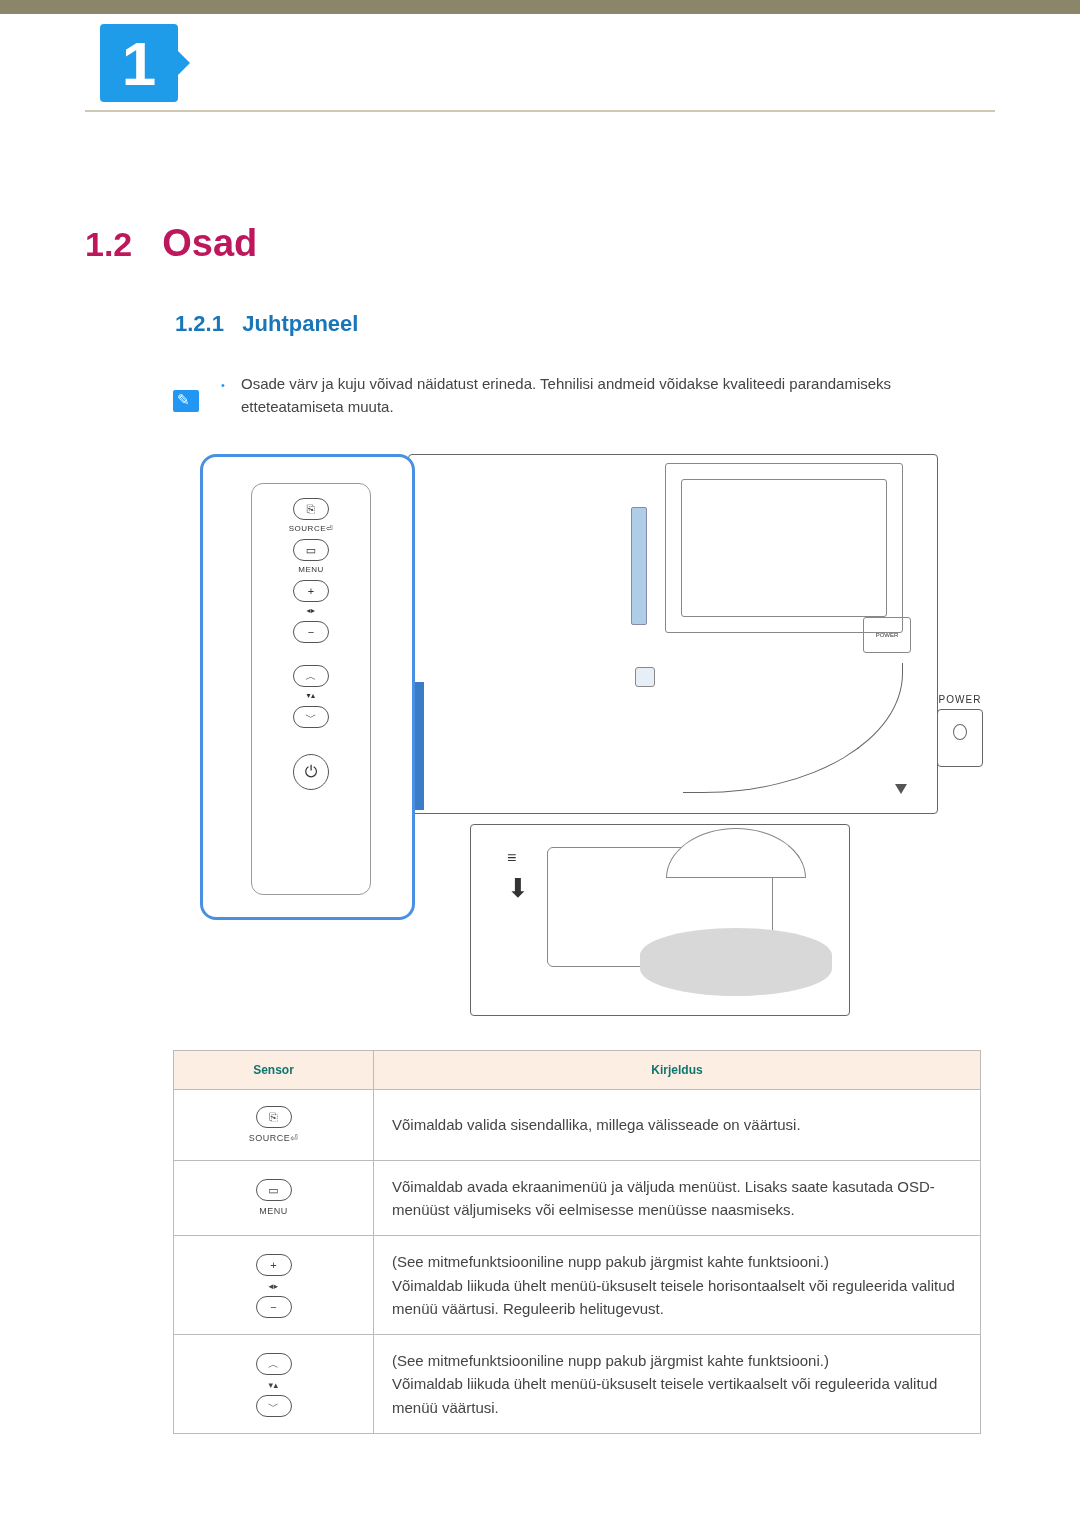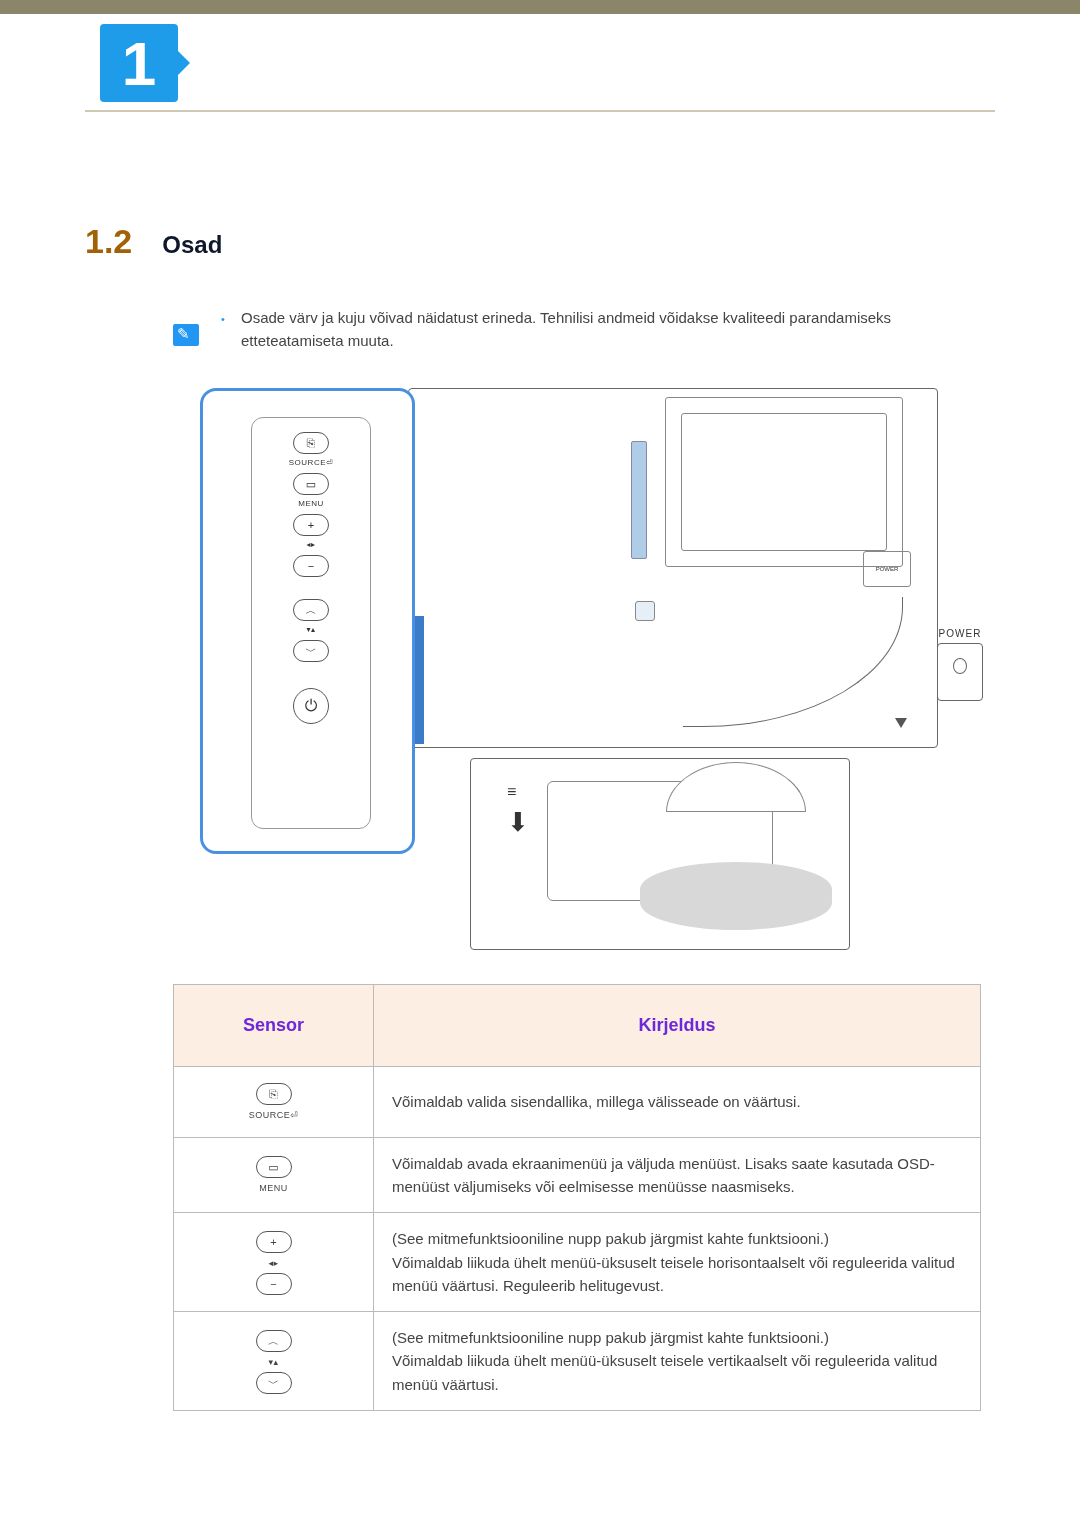--- a/index.html
+++ b/index.html
@@ -4,22 +4,22 @@
 <style>
 * { margin:0; padding:0; box-sizing:border-box; }
 body { font-family: Arial, Helvetica, sans-serif; font-size:16px; color:#333; width:1080px; background:#fff; }
 .topbar { height:14px; background:#8b8669; }
 .page { padding:0 85px 0 85px; }
 .chapter-head { display:flex; align-items:center; gap:22px; border-bottom:2px solid #cfc9b3; padding:10px 0 8px 15px; margin-bottom:110px; }
 .chapter-badge { width:78px; height:78px; background:#1e9be9; color:#fff; display:flex; align-items:center; justify-content:center; font-size:62px; font-weight:bold; border-radius:4px; position:relative; }
 .chapter-badge .tail { position:absolute; right:-12px; top:50%; transform:translateY(-50%); width:0; height:0; border-top:12px solid transparent; border-bottom:12px solid transparent; border-left:12px solid #1e9be9; }
 .chapter-title { color:#1e9be9; font-size:40px; font-weight:bold; }
 .section-row { display:flex; gap:30px; align-items:baseline; margin-bottom:46px; }
-.section-num { color:#a16207; font-size:34px; font-weight:bold; }
-.section-title { color:#0f172a; font-size:24px; font-weight:bold; }
+.section-num { color:#be185d; font-size:34px; font-weight:bold; }
+.section-title { color:#be185d; font-size:38px; font-weight:bold; }
 .subsection { color:#1976b8; font-size:22px; font-weight:bold; margin:0 0 36px 90px; }
 .note-block { display:flex; gap:22px; margin:0 0 28px 88px; align-items:center; }
 .note-icon { width:26px; height:22px; background:#2196f3; border-radius:2px; position:relative; flex-shrink:0; margin-top:3px; }
 .note-icon::after { content:"✎"; color:#fff; position:absolute; left:4px; top:1px; font-size:15px; }
 .note-list { list-style:none; }
 .note-list li { position:relative; padding-left:20px; margin-bottom:8px; line-height:1.5; font-size:15px; color:#444; }
 .note-list li::before { content:"•"; position:absolute; left:0; color:#2196f3; font-size:11px; top:4px; }
 .diagram-area { margin:20px 0 34px 115px; height:562px; position:relative; }
 .panel-blue { position:absolute; left:0; top:0; width:215px; height:466px; border:3px solid #4a90e2; border-radius:16px; background:#fff; }
 .panel-inner { position:absolute; left:48px; top:26px; width:120px; height:412px; border:1px solid #999; border-radius:12px; background:#fff; display:flex; flex-direction:column; align-items:center; gap:6px; padding-top:14px; }
@@ -40,21 +40,21 @@
 .power-detail .pimg::after{ content:""; position:absolute; left:50%; top:14px; width:12px; height:14px; border:1px solid #666; border-radius:50%; transform:translateX(-50%);}
 .power-arc{ position:absolute; right:34px; top:208px; width:220px; height:130px; border:1px solid #666; border-left:none; border-top:none; border-bottom-right-radius:200px 120px;}
 .power-arc::after{ content:""; position:absolute; right:-5px; bottom:-2px; width:0;height:0; border-left:6px solid transparent; border-right:6px solid transparent; border-top:10px solid #555;}
 .stand-box { position:absolute; left:270px; top:370px; width:380px; height:192px; border:1px solid #666; border-radius:4px; }
 .stand-inner { position:absolute; left:76px; top:22px; width:226px; height:120px; border:1px solid #888; border-radius:6px; }
 .stand-top { position:absolute; left:118px; top:-20px; width:140px; height:50px; border:1px solid #888; border-top-left-radius:70px 50px; border-top-right-radius:70px 50px; background:#fff;}
 .stand-sh { position:absolute; left:92px; top:80px; width:192px; height:68px; background:#d8d8d8; border-radius:50%/40%; }
 .arrow-down { position:absolute; left:36px; top:48px; font-size:26px; }
 .vent { position:absolute; left:36px; top:24px; font-size:16px; letter-spacing:-4px; }
 table.sensor { width:808px; border-collapse:collapse; margin:0 0 0 88px; }
-table.sensor th { background:#fdeee4; color:#6d28d9; font-weight:bold; font-size:18px; padding:30px; border:1px solid #bbb; }
+table.sensor th { background:#fdeee4; color:#0f766e; font-weight:bold; font-size:12px; padding:12px; border:1px solid #bbb; }
 table.sensor td { border:1px solid #bbb; padding:14px 18px; vertical-align:middle; line-height:1.55; font-size:15px; color:#444; }
 table.sensor td.icon-cell { width:200px; text-align:center; }
 .sbtn { display:inline-block; width:36px; height:22px; border:1px solid #555; border-radius:11px; line-height:20px; font-size:11px; background:#fff; }
 .slbl { font-size:9px; margin-top:4px; letter-spacing:0.5px; }
 </style>
 </head>
 <body>
 
 <div class="topbar"></div>
 
@@ -65,20 +65,25 @@
       <span>1</span>
       <span class="tail"></span>
     </div>
   </div>
 
   <div class="section-row">
     <div class="section-num">1.2</div>
     <div class="section-title">Osad</div>
   </div>
 
+  <div class="subsection">
+    <span>1.2.1</span>
+    <span>&nbsp;</span>
+    <span>Juhtpaneel</span>
+  </div>
 
   <div class="note-block">
     <div class="note-icon"></div>
     <ul class="note-list">
       <li>Osade värv ja kuju võivad näidatust erineda. Tehnilisi andmeid võidakse kvaliteedi parandamiseks etteteatamiseta muuta.</li>
     </ul>
   </div>
 
   <div class="diagram-area">
     <div class="device-box">

